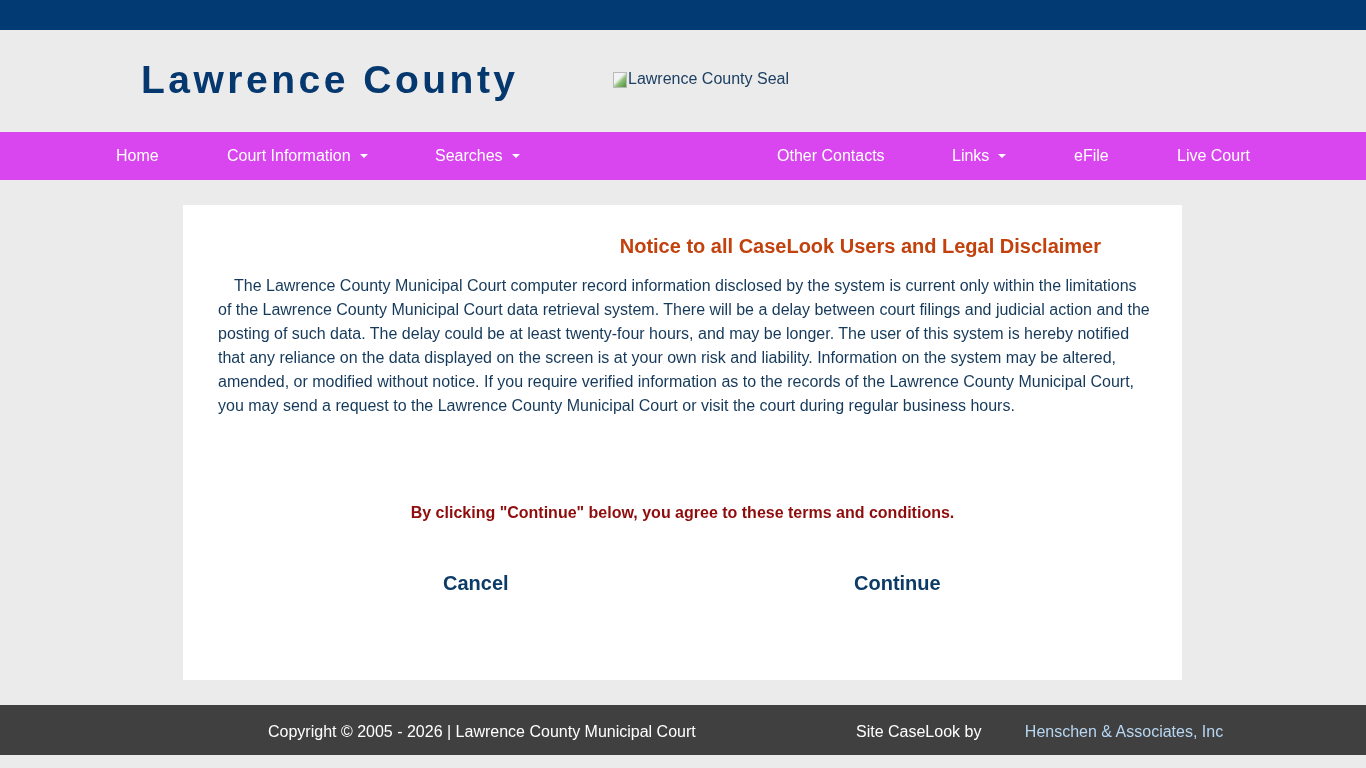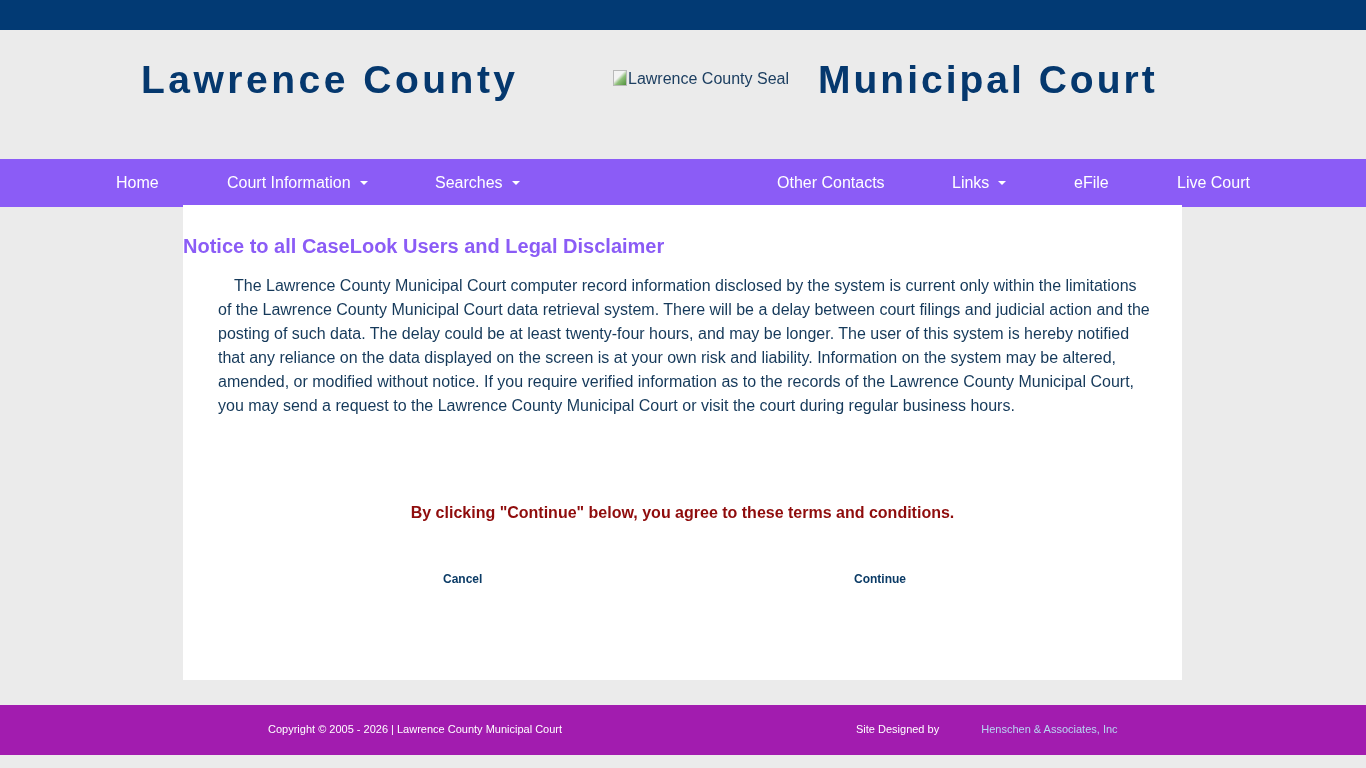--- a/index.html
+++ b/index.html
@@ -26,89 +26,87 @@
       letter-spacing: 3.5px;
       color: #05386e;
       line-height: 56px;
       white-space: nowrap;
     }
     .title-left { left: 141px; }
     .title-right { left: 818px; letter-spacing: 3px; }
     .seal {
       position: absolute; left: 613px; top: 40px;
       font-size: 16px; color: #1d3f61;
-      display: flex; align-items: flex-start;
+      display: flex; align-items: flex-end;
       white-space: nowrap;
     }
     .seal .broken {
       width: 14px; height: 16px; margin-right: 1px;
       border: 1px solid #b9b9b9; background: linear-gradient(135deg, #f3f3f3 40%, #8fc07a 60%, #4f8f3a 100%);
       display: inline-block;
     }
     .nav {
       position: absolute; left: 0; top: 132px; width: 1366px; height: 48px;
-      background: #8b5cf6;
-      margin-top: 27px;
+      background: #d946ef;
     }
     .nav-item {
       position: absolute; top: 0; height: 48px; line-height: 47px;
       color: #ffffff; font-size: 16px; white-space: nowrap; cursor: pointer;
     }
     .caret {
       display: inline-block; width: 0; height: 0; margin-left: 9px;
       vertical-align: middle; margin-top: -2px;
       border-left: 4px solid transparent; border-right: 4px solid transparent;
       border-top: 4px solid #ffffff;
     }
     .card {
       position: absolute; left: 183px; top: 205px; width: 999px; height: 475px;
       background: #ffffff;
     }
     .notice-title {
-      position: absolute; left: 0; top: 30px; width: 918px; text-align: left;
-      font-weight: bold; font-size: 20px; color: #8b5cf6;
+      position: absolute; left: 0; top: 30px; width: 918px; text-align: right;
+      font-weight: bold; font-size: 20px; color: #c2410c;
     }
     .para {
       position: absolute; left: 35px; width: 935px;
       font-size: 16px; line-height: 24px; color: #15395a;
     }
     .para1 { top: 69px; }
     .para2 { top: 228px; }
     .indent { display: inline-block; width: 16px; }
     .agree {
       position: absolute; left: 0; top: 299px; width: 999px; text-align: center;
       font-weight: bold; font-size: 16px; color: #8f0c0c;
     }
     .btn {
-      position: absolute; top: 367px; font-weight: bold; font-size: 12px;
+      position: absolute; top: 367px; font-weight: bold; font-size: 20px;
       color: #0b3b66; cursor: pointer; background: none; border: none;
       font-family: "Liberation Sans", sans-serif;
     }
     .btn-cancel { left: 260px; }
     .btn-continue { left: 671px; }
     .footer {
       position: absolute; left: 0; top: 705px; width: 1366px; height: 50px;
-      background: #a21caf; color: #ffffff; font-size: 11px;
+      background: #404040; color: #ffffff; font-size: 16px;
     }
     .footer-left { position: absolute; left: 268px; top: 18px; white-space: nowrap; }
     .footer-right { position: absolute; left: 856px; top: 18px; white-space: nowrap; }
     .footer-link { color: #b7d6f2; cursor: pointer; margin-left: 39px; }
   </style>
 </head>
 <body>
 
 <div class="topbar"></div>
 
 <div class="header">
   <div class="title-left">Lawrence County</div>
   <div class="seal">
     <span class="broken"></span>
     <span>Lawrence County Seal</span>
   </div>
-  <div class="title-right">Municipal Court</div>
 </div>
 
 <nav class="nav">
   <div class="nav-item" style="left:116px">
     <span>Home</span>
   </div>
   <div class="nav-item" style="left:227px">
     <span>Court Information</span><span class="caret"></span>
   </div>
   <div class="nav-item" style="left:435px">
@@ -132,15 +130,15 @@
   <h1 class="notice-title">Notice to all CaseLook Users and Legal Disclaimer</h1>
   <p class="para para1"><span class="indent"></span><span>The Lawrence County Municipal Court computer record information disclosed by the system is current only within the limitations of the Lawrence County Municipal Court data retrieval system. There will be a delay between court filings and judicial action and the posting of such data. The delay could be at least twenty-four hours, and may be longer. The user of this system is hereby notified that any reliance on the data displayed on the screen is at your own risk and liability. Information on the system may be altered, amended, or modified without notice. If you require verified information as to the records of the Lawrence County Municipal Court, you may send a request to the Lawrence County Municipal Court or visit the court during regular business hours.</span></p>
   <p class="agree">By clicking "Continue" below, you agree to these terms and conditions.</p>
   <button class="btn btn-cancel">Cancel</button>
   <button class="btn btn-continue">Continue</button>
 </main>
 
 <footer class="footer">
   <div class="footer-left">Copyright © 2005 - 2026 | Lawrence County Municipal Court</div>
   <div class="footer-right">
-    <span>Site Designed by </span><span class="footer-link">Henschen &amp; Associates, Inc</span>
+    <span>Site CaseLook by </span><span class="footer-link">Henschen &amp; Associates, Inc</span>
   </div>
 </footer>
 
 </body></html>

